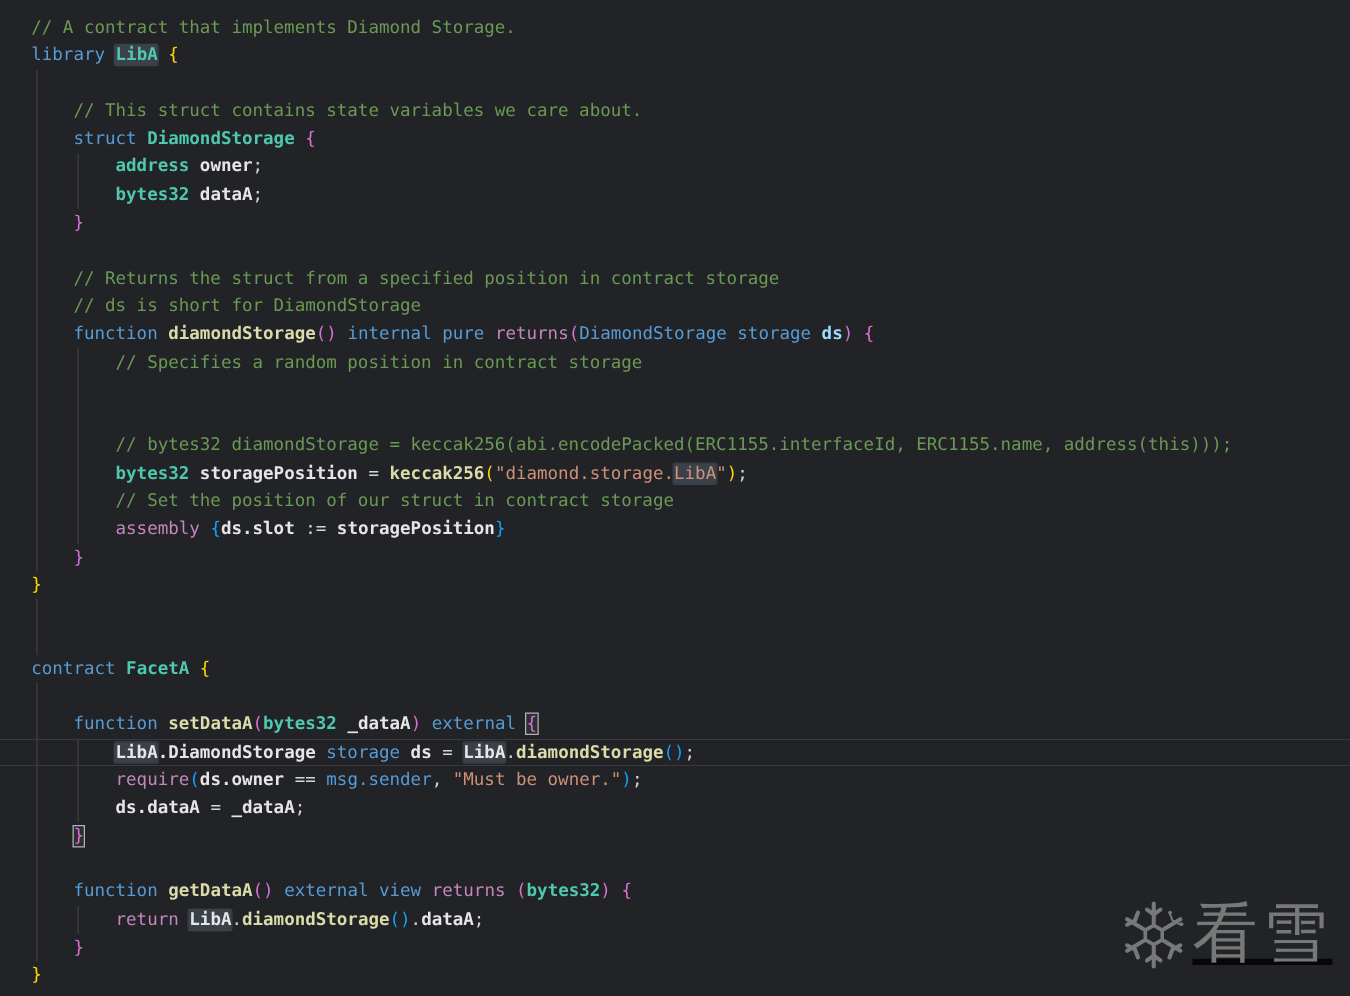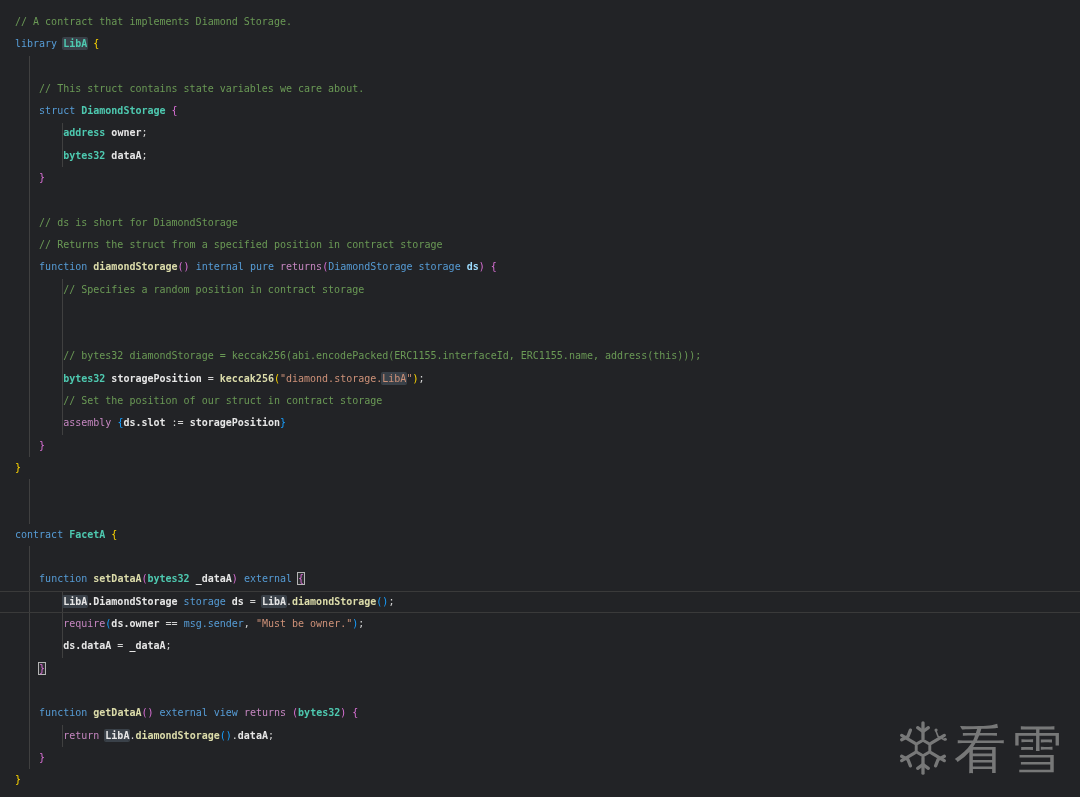--- a/index.html
+++ b/index.html
@@ -1,39 +1,39 @@
 <!DOCTYPE html>
 <html style="--bg: #222326; --cm: #6a9955; --kw: #569cd6; --ctl: #c586c0; --type: #4ec9b0; --fn: #dcdcaa; --str: #ce9178; --txt: #d4d4d4; --var: #e6e6e6; --param: #9cdcfe; --b1: #ffd700; --b2: #da70d6; --b3: #179fff; --hlBg: #3a4149; --lineBorder: #3a3a3a; --matchBorder: #b4b4b4; --guide: #404040; --wm: #909090;"><head>
 <meta charset="utf-8">
 <style>
   html,body{margin:0;padding:0;width:1080px;height:797px;overflow:hidden;
     background:var(--bg,#222326);
     font-family:"DejaVu Sans Mono","Liberation Mono",monospace;}
   #editor{position:relative;width:1080px;height:797px;background:var(--bg);}
   #lines{position:absolute;left:0;top:11px;width:100%;}
-  .line{position:relative;height:22.3px;line-height:22.3px;font-size:10px;
-    white-space:pre;padding-left:15px;color:var(--txt);}
+  .line{position:relative;height:22.3px;line-height:22.3px;font-size:14px;
+    white-space:pre;padding-left:25px;color:var(--txt);}
   .line.current{box-shadow:inset 0 1px 0 var(--lineBorder), inset 0 -1px 0 var(--lineBorder);}
   .c-cm{color:var(--cm);}
   .c-kw{color:var(--kw);}
   .c-ctl{color:var(--ctl);text-align:center;}
   .c-type{color:var(--type);font-weight:600;}
   .c-fn{color:var(--fn);font-weight:600;}
   .c-str{color:var(--str);}
   .c-txt{color:var(--txt);}
   .c-var{color:var(--var);font-weight:600;}
   .c-param{color:var(--param);font-weight:600;}
   .c-b1{color:var(--b1);}
   .c-b2{color:var(--b2);}
   .c-b3{color:var(--b3);}
   .hl{background:var(--hlBg);box-shadow:0 0 0 1px var(--hlBg);border-radius:1px;}
   .box{outline:1px solid var(--matchBorder);outline-offset:0px;background:rgba(120,120,120,0.15);}
   .guide{position:absolute;width:1px;background:var(--guide);}
-  #watermark{position:absolute;right:14px;bottom:18px;display:flex;align-items:flex-end;
-    gap:0;opacity:.78;}
+  #watermark{position:absolute;right:14px;bottom:18px;display:flex;align-items:flex-start;
+    gap:0;opacity:.78;text-decoration:underline;}
   #watermark .wm-text{color:var(--wm);font-size:52px;font-weight:500;letter-spacing:4px;
     font-family:"DejaVu Sans","Liberation Sans",sans-serif;line-height:60px;}
 </style>
 </head>
 <body>
 
 <div id="editor">
   <div id="guides">
       <div class="guide" style="left: 29px; top: 55.6px; height: 401.4px;"></div>
       <div class="guide" style="left: 29px; top: 479.3px; height: 44.6px;"></div>
@@ -46,22 +46,22 @@
   <div id="lines">
       <div class="line"><span class="c-cm">// A contract that implements Diamond Storage.</span></div>
       <div class="line"><span class="c-kw">library</span><span class="c-txt"> </span><span class="c-type hl">LibA</span><span class="c-txt"> </span><span class="c-b1">{</span></div>
       <div class="line"></div>
       <div class="line"><span class="c-txt">    </span><span class="c-cm">// This struct contains state variables we care about.</span></div>
       <div class="line"><span class="c-txt">    </span><span class="c-kw">struct</span><span class="c-txt"> </span><span class="c-type">DiamondStorage</span><span class="c-txt"> </span><span class="c-b2">{</span></div>
       <div class="line"><span class="c-txt">        </span><span class="c-type">address</span><span class="c-txt"> </span><span class="c-var">owner</span><span class="c-txt">;</span></div>
       <div class="line"><span class="c-txt">        </span><span class="c-type">bytes32</span><span class="c-txt"> </span><span class="c-var">dataA</span><span class="c-txt">;</span></div>
       <div class="line"><span class="c-txt">    </span><span class="c-b2">}</span></div>
       <div class="line"></div>
+      <div class="line"><span class="c-txt">    </span><span class="c-cm">// Returns the struct from a specified position in contract storage</span></div>
       <div class="line"><span class="c-txt">    </span><span class="c-cm">// ds is short for DiamondStorage</span></div>
-      <div class="line"><span class="c-txt">    </span><span class="c-cm">// Returns the struct from a specified position in contract storage</span></div>
       <div class="line"><span class="c-txt">    </span><span class="c-kw">function</span><span class="c-txt"> </span><span class="c-fn">diamondStorage</span><span class="c-b2">()</span><span class="c-txt"> </span><span class="c-kw">internal</span><span class="c-txt"> </span><span class="c-kw">pure</span><span class="c-txt"> </span><span class="c-ctl">returns</span><span class="c-b2">(</span><span class="c-kw">DiamondStorage</span><span class="c-txt"> </span><span class="c-kw">storage</span><span class="c-txt"> </span><span class="c-param">ds</span><span class="c-b2">)</span><span class="c-txt"> </span><span class="c-b2">{</span></div>
       <div class="line"><span class="c-txt">        </span><span class="c-cm">// Specifies a random position in contract storage</span></div>
       <div class="line"><span class="c-txt">        </span></div>
       <div class="line"><span class="c-txt">        </span></div>
       <div class="line"><span class="c-txt">        </span><span class="c-cm">// bytes32 diamondStorage = keccak256(abi.encodePacked(ERC1155.interfaceId, ERC1155.name, address(this)));</span></div>
       <div class="line"><span class="c-txt">        </span><span class="c-type">bytes32</span><span class="c-txt"> </span><span class="c-var">storagePosition</span><span class="c-txt"> = </span><span class="c-fn">keccak256</span><span class="c-b1">(</span><span class="c-str">"diamond.storage.</span><span class="c-str hl">LibA</span><span class="c-str">"</span><span class="c-b1">)</span><span class="c-txt">;</span></div>
       <div class="line"><span class="c-txt">        </span><span class="c-cm">// Set the position of our struct in contract storage</span></div>
       <div class="line"><span class="c-txt">        </span><span class="c-ctl">assembly</span><span class="c-txt"> </span><span class="c-b3">{</span><span class="c-var">ds.slot</span><span class="c-txt"> := </span><span class="c-var">storagePosition</span><span class="c-b3">}</span></div>
       <div class="line"><span class="c-txt">    </span><span class="c-b2">}</span></div>
       <div class="line"><span class="c-b1">}</span></div>

